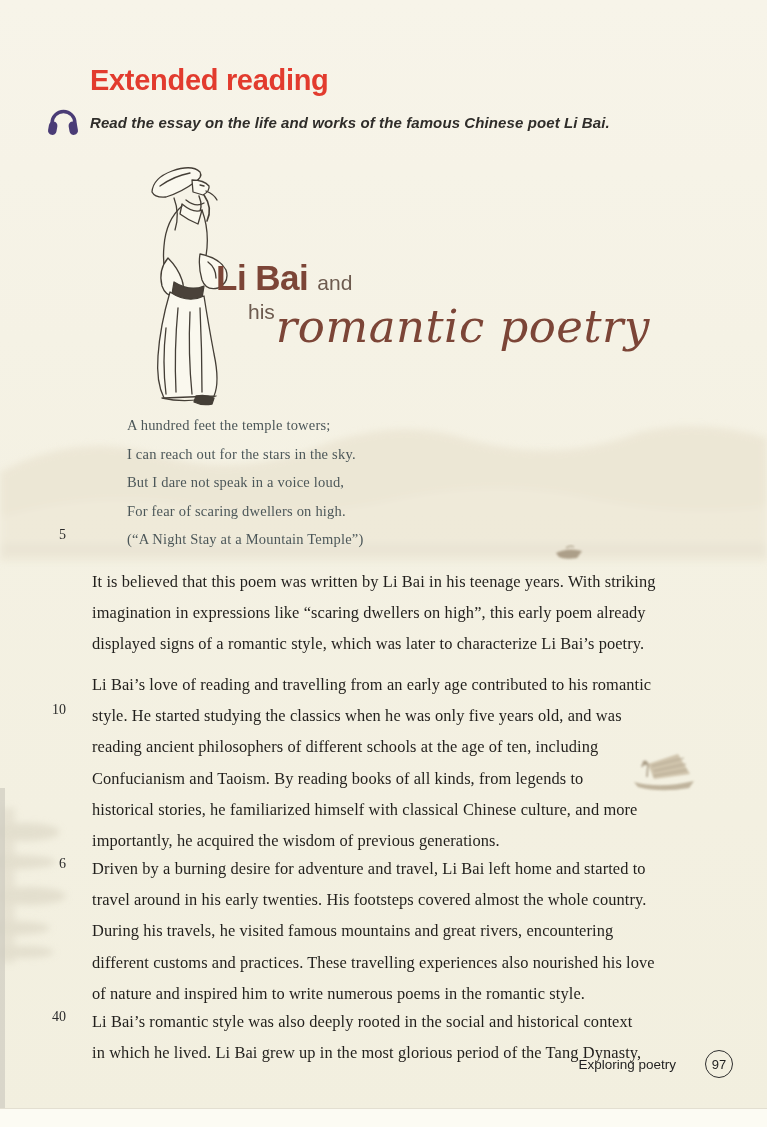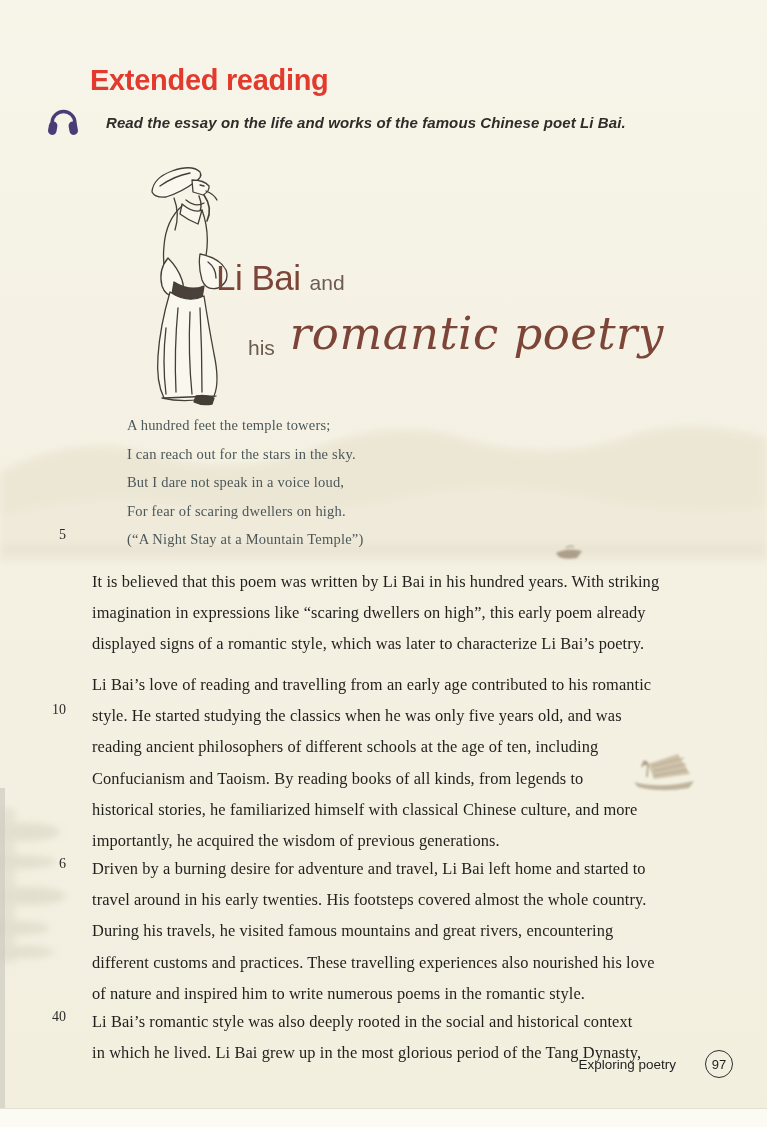--- a/index.html
+++ b/index.html
@@ -8,33 +8,33 @@
     background:linear-gradient(180deg,#f7f4e9 0%,#f4f1e3 45%,#f2efdf 100%);
     overflow:hidden;font-family:"Liberation Sans",sans-serif;
   }
   .layer{position:absolute;inset:0;pointer-events:none;}
   .content{position:absolute;inset:0;z-index:2;}
 
   .heading{
     position:absolute;left:90px;top:64px;margin:0;
     font-size:29px;font-weight:700;color:#e23b2e;letter-spacing:-0.3px;
   }
-  .instr-row{position:absolute;left:46px;top:106px;display:flex;align-items:center;gap:26px;}
+  .instr-row{position:absolute;left:46px;top:106px;display:flex;align-items:center;gap:10px;}
   .hp-icon{width:34px;height:32px;flex:0 0 auto;}
   .instr-text{
     font-size:15px;font-style:italic;font-weight:600;color:#2f2d2a;letter-spacing:0.1px;
   }
 
   .figure-wrap{position:absolute;left:136px;top:158px;width:124px;height:252px;}
 
   .title-block{position:absolute;left:216px;top:258px;white-space:nowrap;}
   .title-row1{display:flex;align-items:baseline;gap:9px;}
-  .title-libai{font-size:35px;font-weight:400;color:#7c4537;letter-spacing:-0.5px;}
+  .title-libai{font-size:35px;font-weight:700;color:#7c4537;letter-spacing:-0.5px;}
   .title-and{font-size:21px;color:#6d5b4f;}
-  .title-row2{display:flex;align-items:flex-end;gap:15px;margin-top:9px;margin-left:32px;}
+  .title-row2{display:flex;align-items:flex-start;gap:1px;margin-top:2px;margin-left:32px;}
   .title-his{font-size:21px;color:#6d5b4f;}
   .title-romantic{
     font-family:"DejaVu Serif",serif;font-style:italic;font-weight:400;
     font-size:45px;color:#7c4537;letter-spacing:0.5px;
   }
 
   .poem{
     position:absolute;left:127px;top:411px;margin:0;
     font-family:Liberation Serif, serif;font-size:14.5px;line-height:28.5px;
     color:#4c5759;white-space:pre;letter-spacing:0.2px;
@@ -183,21 +183,21 @@
 I can reach out for the stars in the sky.
 But I dare not speak in a voice loud,
 For fear of scaring dwellers on high.
 (“A Night Stay at a Mountain Temple”)</p>
 
     <span class="lineno n5">5</span>
     <span class="lineno n10">10</span>
     <span class="lineno n15">6</span>
     <span class="lineno n20">40</span>
 
-    <p class="para p1">It is believed that this poem was written by Li Bai in his hundred years. With striking
+    <p class="para p1">It is believed that this poem was written by Li Bai in his teenage years. With striking
 imagination in expressions like “scaring dwellers on high”, this early poem already
 displayed signs of a romantic style, which was later to characterize Li Bai’s poetry.</p>
     <p class="para p2">Li Bai’s love of reading and travelling from an early age contributed to his romantic
 style. He started studying the classics when he was only five years old, and was
 reading ancient philosophers of different schools at the age of ten, including
 Confucianism and Taoism. By reading books of all kinds, from legends to
 historical stories, he familiarized himself with classical Chinese culture, and more
 importantly, he acquired the wisdom of previous generations.</p>
     <p class="para p3">Driven by a burning desire for adventure and travel, Li Bai left home and started to
 travel around in his early twenties. His footsteps covered almost the whole country.

